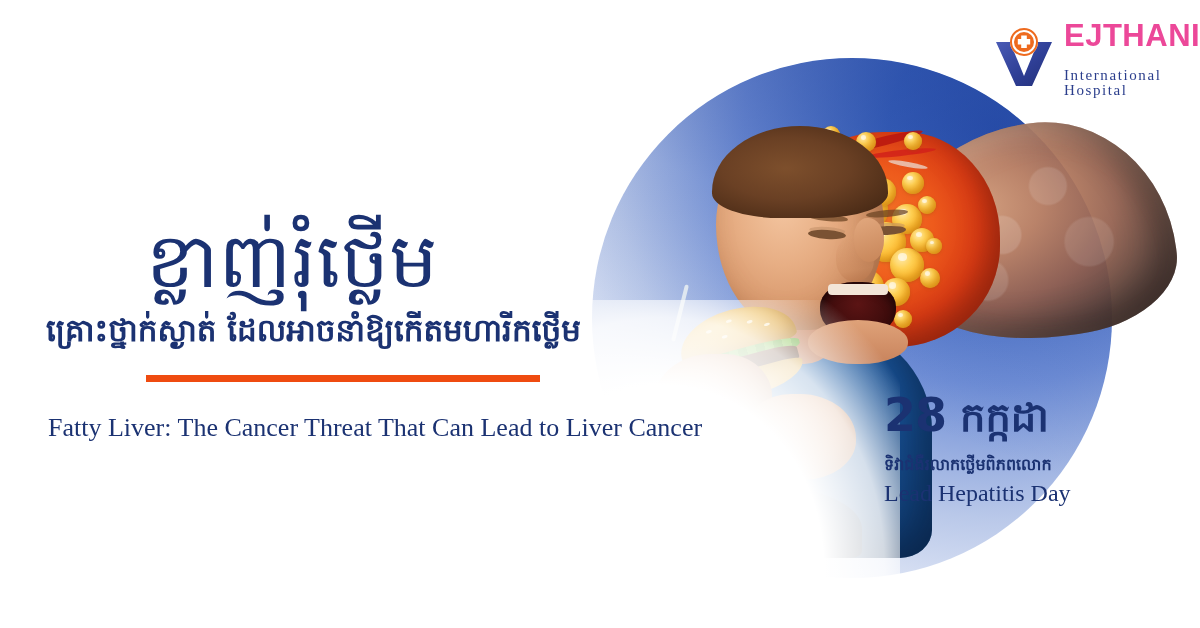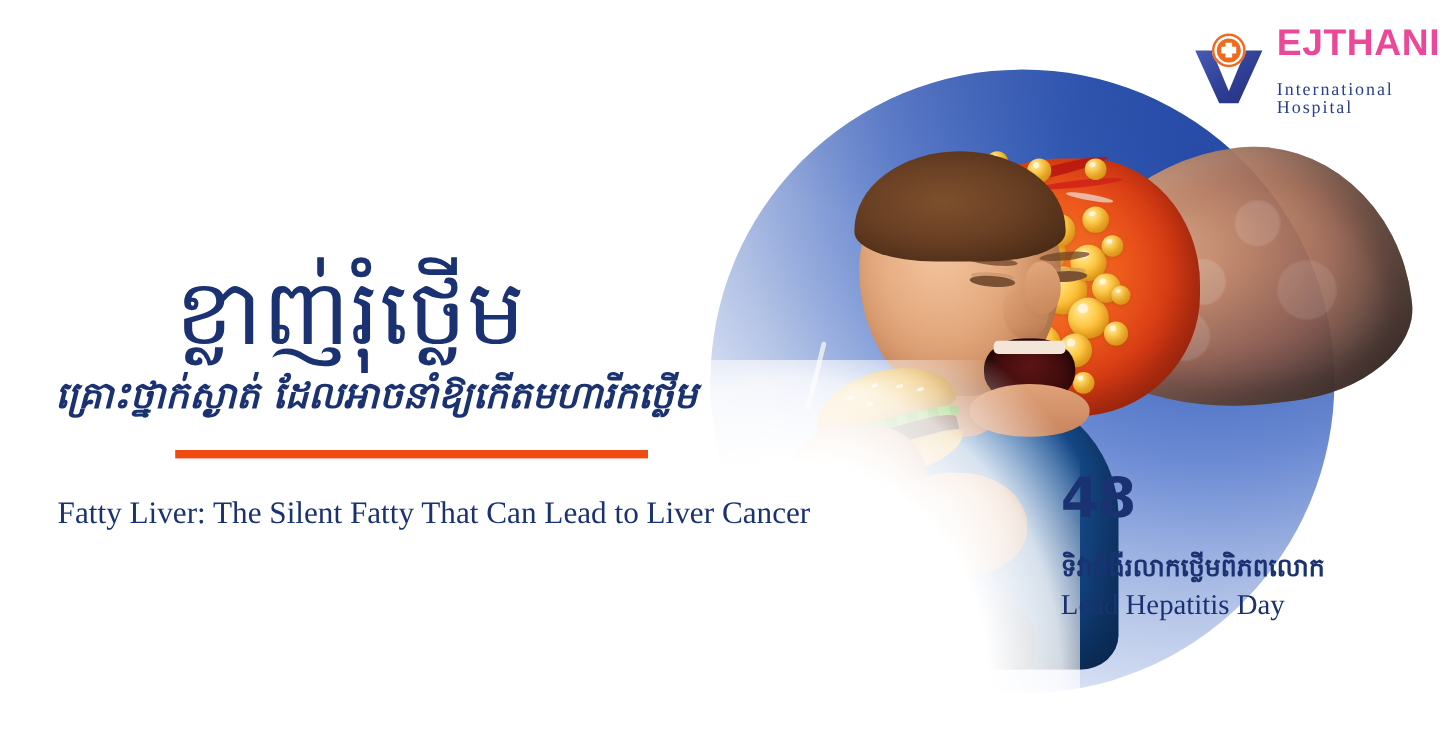--- a/index.html
+++ b/index.html
@@ -267,21 +267,20 @@
   }
   .subhead{
     position:absolute;
     left:46px; top:312px;
     color:#1b3272;
     font-size:31px;
     line-height:1.2;
     font-weight:700;
     white-space:nowrap;
     font-family:"DejaVu Sans","Liberation Sans", sans-serif;
-    font-style:italic;
   }
   .rule{
     position:absolute;
     left:146px; top:375px;
     width:394px; height:7px;
     background:#ef4b10;
   }
   .english-sub{
     position:absolute;
     left:48px; top:412px;
@@ -311,22 +310,22 @@
     font-weight:700;
     letter-spacing:-1px;
     font-family:"DejaVu Sans","Liberation Sans", sans-serif;
   }
   .date-month{
     font-size:40px;
     font-weight:700;
     font-family:"DejaVu Sans","Liberation Sans", sans-serif;
   }
   .day-kh{
-    margin-top:17px;
-    font-size:21px;
+    margin-top:3px;
+    font-size:16px;
     font-weight:600;
     white-space:nowrap;
     font-family:Liberation Sans, sans-serif;
   }
   .day-en{
     margin-top:2px;
     font-size:24px;
     font-weight:400;
     white-space:nowrap;
     font-family:"Liberation Serif","DejaVu Serif", serif;
@@ -451,25 +450,26 @@
     </div>
     <div class="hand-l"></div>
     <div class="hand-r"></div>
   </div>
 
   <div class="circle-fade"></div>
 
   <div class="headline">ខ្លាញ់រុំថ្លើម</div>
   <div class="subhead">គ្រោះថ្នាក់ស្ងាត់ ដែលអាចនាំឱ្យកើតមហារីកថ្លើម</div>
   <div class="rule"></div>
-  <div class="english-sub">Fatty Liver: The Silent Fatty That Can Lead to Liver Cancer</div>
+  <div class="english-sub">Fatty Liver: The Cancer Threat That Can Lead to Liver Cancer</div>
 
   <div class="date-block">
     <div class="date-line">
-      <span class="date-num">48</span>
+      <span class="date-num">28</span>
+      <span class="date-month">កក្កដា</span>
     </div>
     <div class="day-kh">ទិវាជំងឺរលាកថ្លើមពិភពលោក</div>
     <div class="day-en">Lead Hepatitis Day</div>
   </div>
 
   <div class="logo">
     <div class="logo-mark">
       <svg viewBox="0 0 64 62" width="64" height="62" aria-hidden="true">
         <defs>
           <linearGradient id="vgrad" x1="0" y1="0" x2="1" y2="1">

